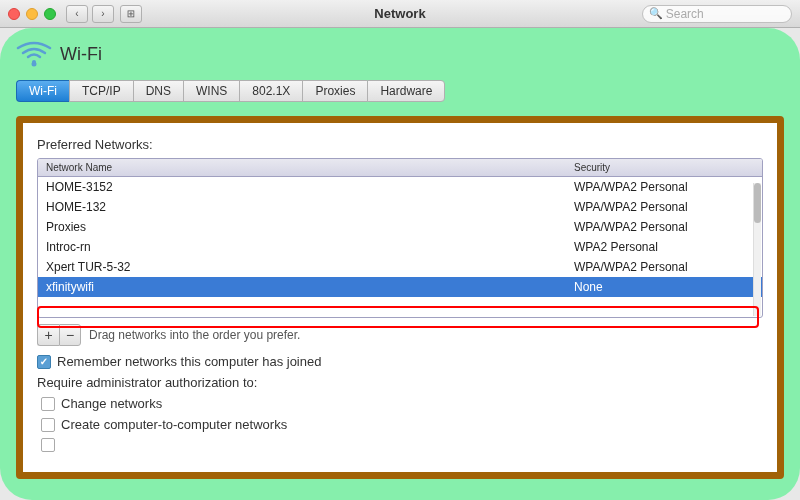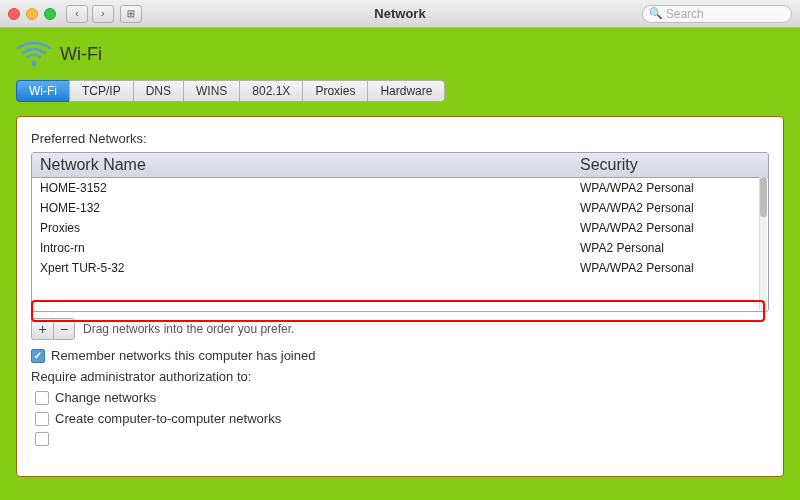--- a/index.html
+++ b/index.html
@@ -96,25 +96,26 @@
       margin-right: 3px;
     }
     .search-placeholder {
       font-size: 12px;
       color: #aaa;
       text-align: right;
     }
 
     
     .main {
-      background: #84cc16;
+      background: #86efac;
       padding: 12px 16px 23px 16px;
       height: calc(500px - 28px);
       display: flex;
       flex-direction: column;
+      border-radius: 32px;
     }
 
     
     .wifi-header {
       display: flex;
       align-items: center;
       margin-bottom: 12px;
     }
     .wifi-icon {
       width: 36px;
@@ -154,21 +155,21 @@
     }
     .tab.active {
       background: linear-gradient(to bottom, #5baef0, #1e7fd4);
       color: white;
       border-color: #1a6ab5;
     }
 
     
     .panel {
       background: white;
-      border: 1px solid #a16207;
+      border: 7px solid #a16207;
       border-radius: 4px;
       padding: 14px;
       flex: 1;
       position: relative;
     }
 
     .section-label {
       font-size: 13px;
       color: #333;
       font-weight: 500;
@@ -182,21 +183,21 @@
       overflow: hidden;
       margin-bottom: 6px;
       height: 160px;
       position: relative;
     }
     .table-header {
       display: flex;
       background: linear-gradient(to bottom, #e8e8f0, #d5d5e5);
       border-bottom: 1px solid #a0a0c0;
       padding: 3px 8px;
-      font-size: 16px;
+      font-size: 10px;
       color: #333;
     }
     .col-name { flex: 1; font-weight: 500; }
     .col-security { width: 180px; font-weight: 500; }
 
     .table-body {
       overflow-y: auto;
       height: 130px;
     }
     .table-row {
@@ -386,20 +387,24 @@
         <div class="table-row">
           <span class="row-name">Introc-rn</span>
           <span class="row-security">WPA2 Personal</span>
         </div>
 
         <div class="table-row">
           <span class="row-name">Xpert TUR-5-32</span>
           <span class="row-security">WPA/WPA2 Personal</span>
         </div>
 
+        <div class="table-row selected">
+          <span class="row-name">xfinitywifi</span>
+          <span class="row-security">None</span>
+        </div>
       </div>
 
       <div class="scrollbar">
         <div class="scrollbar-thumb"></div>
       </div>
     </div>
 
     <div style="
       position: absolute;
       left: 14px;

